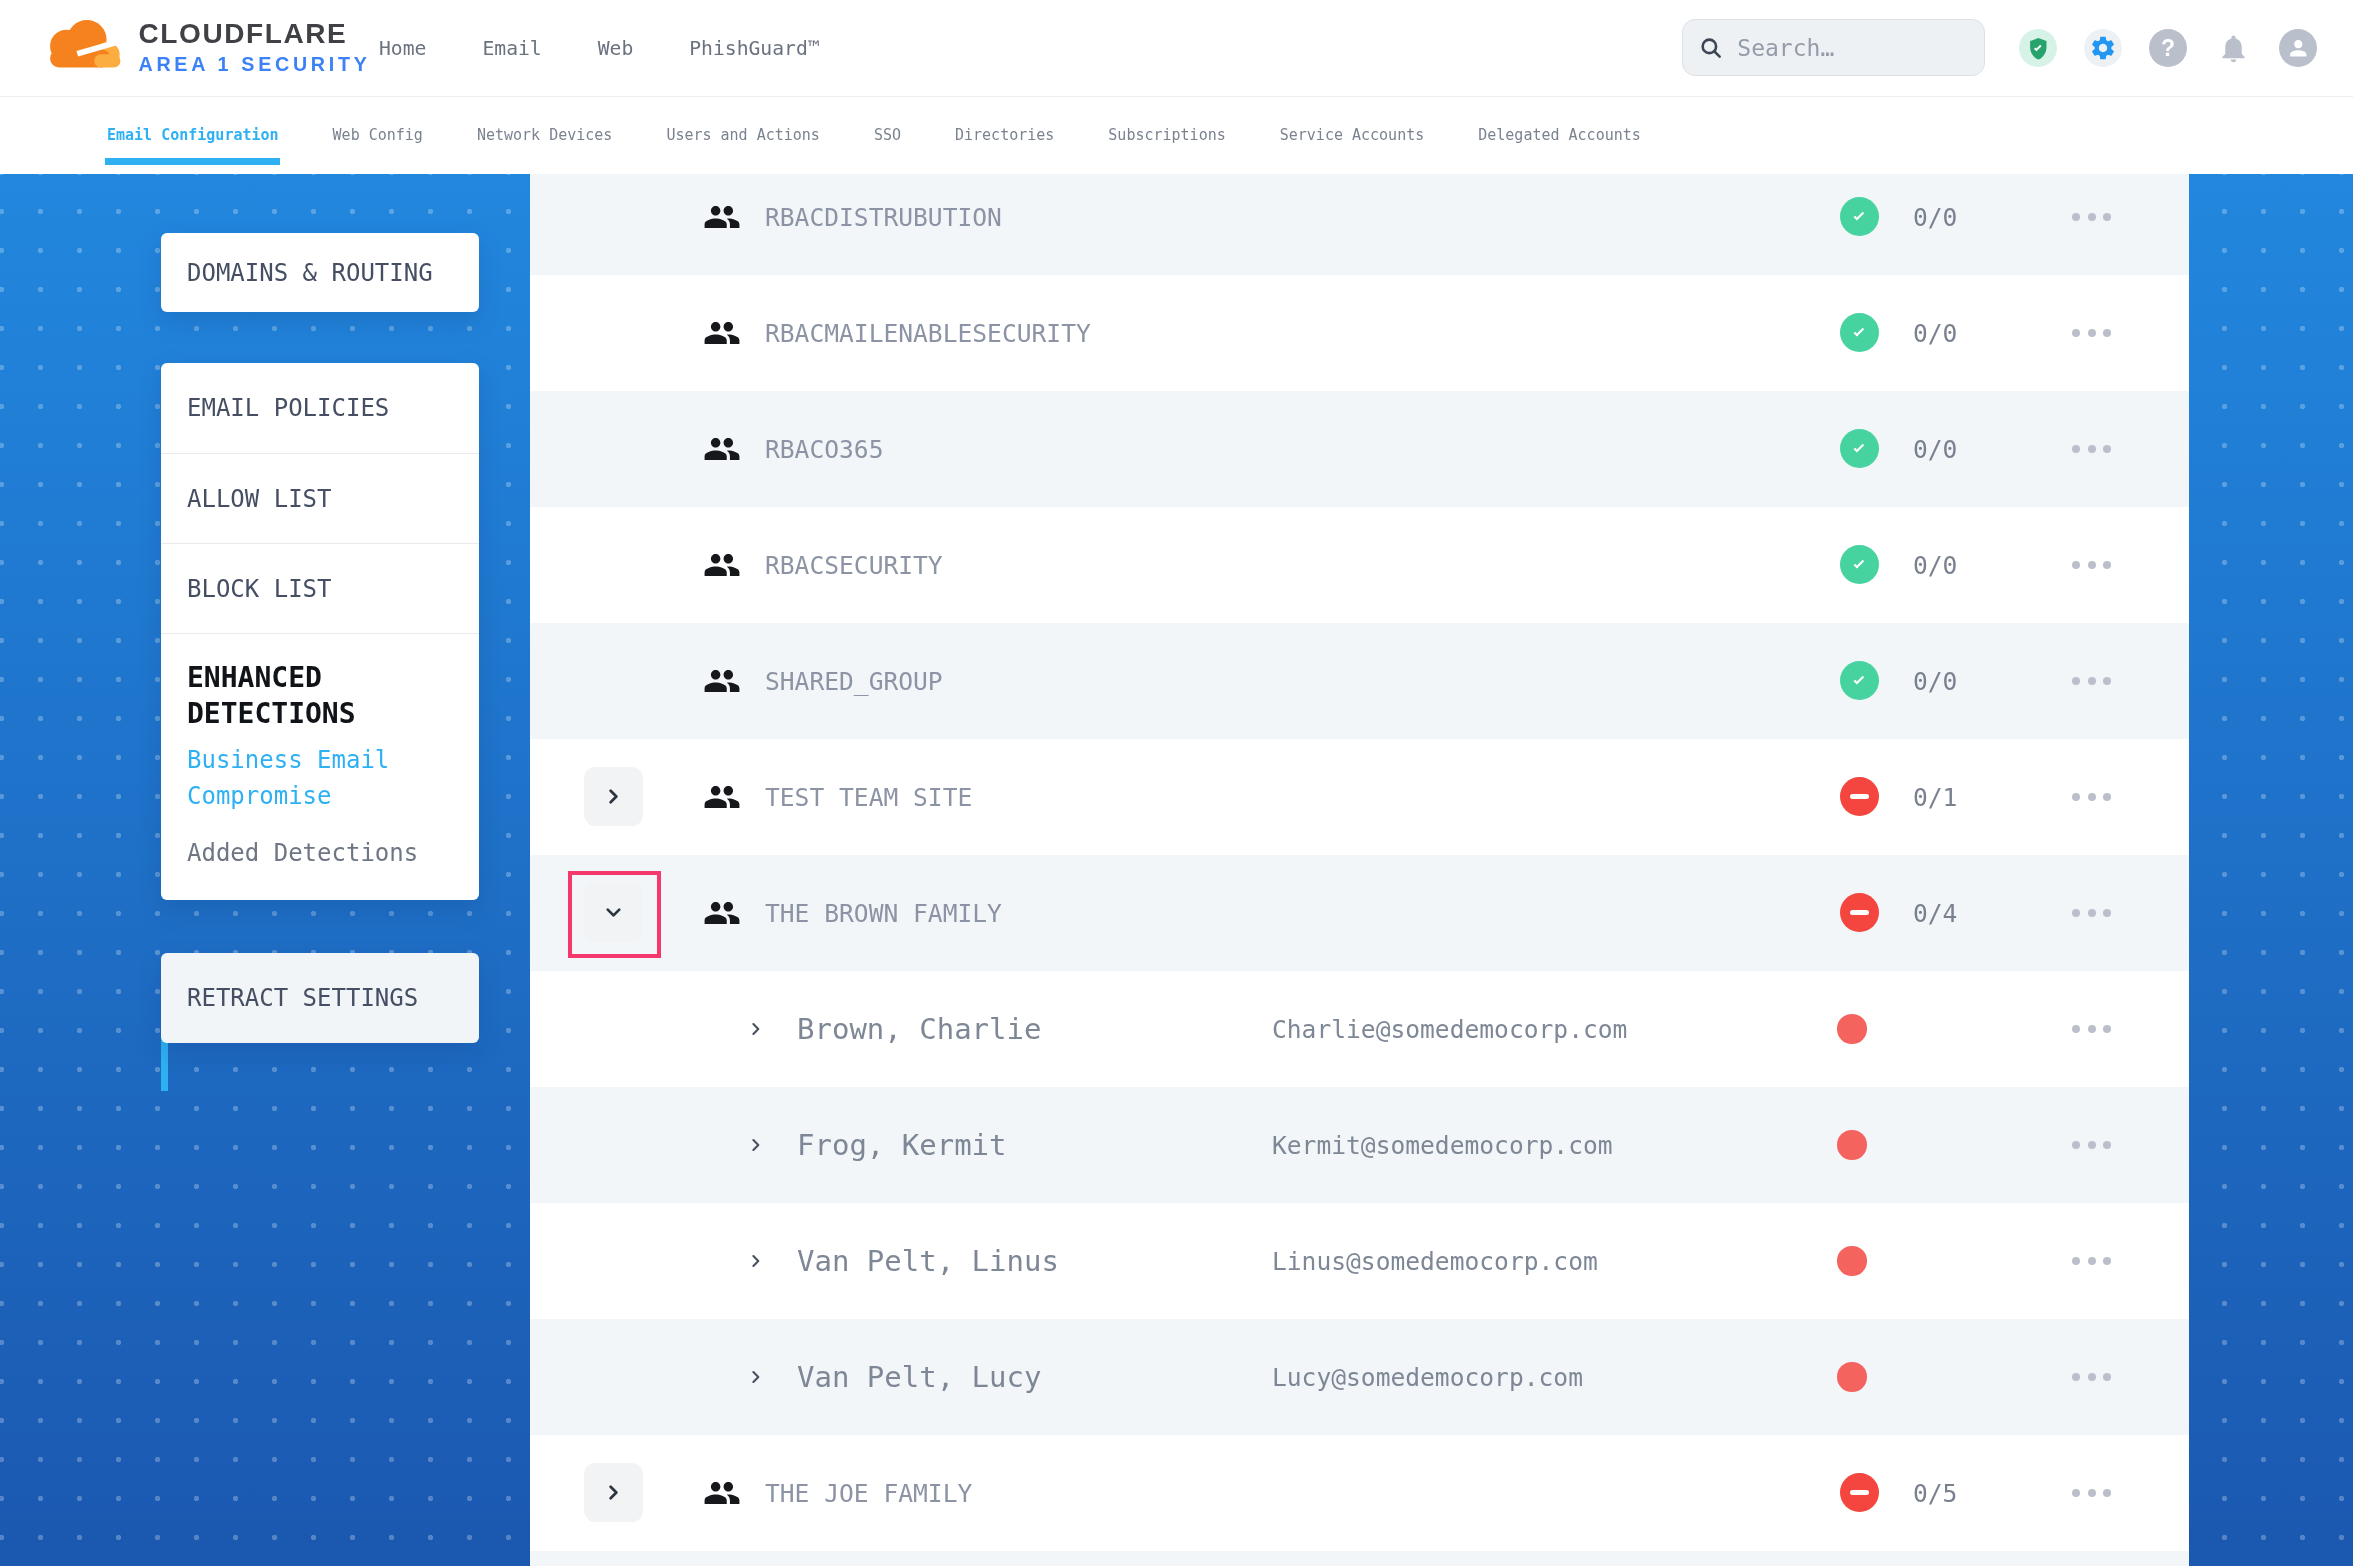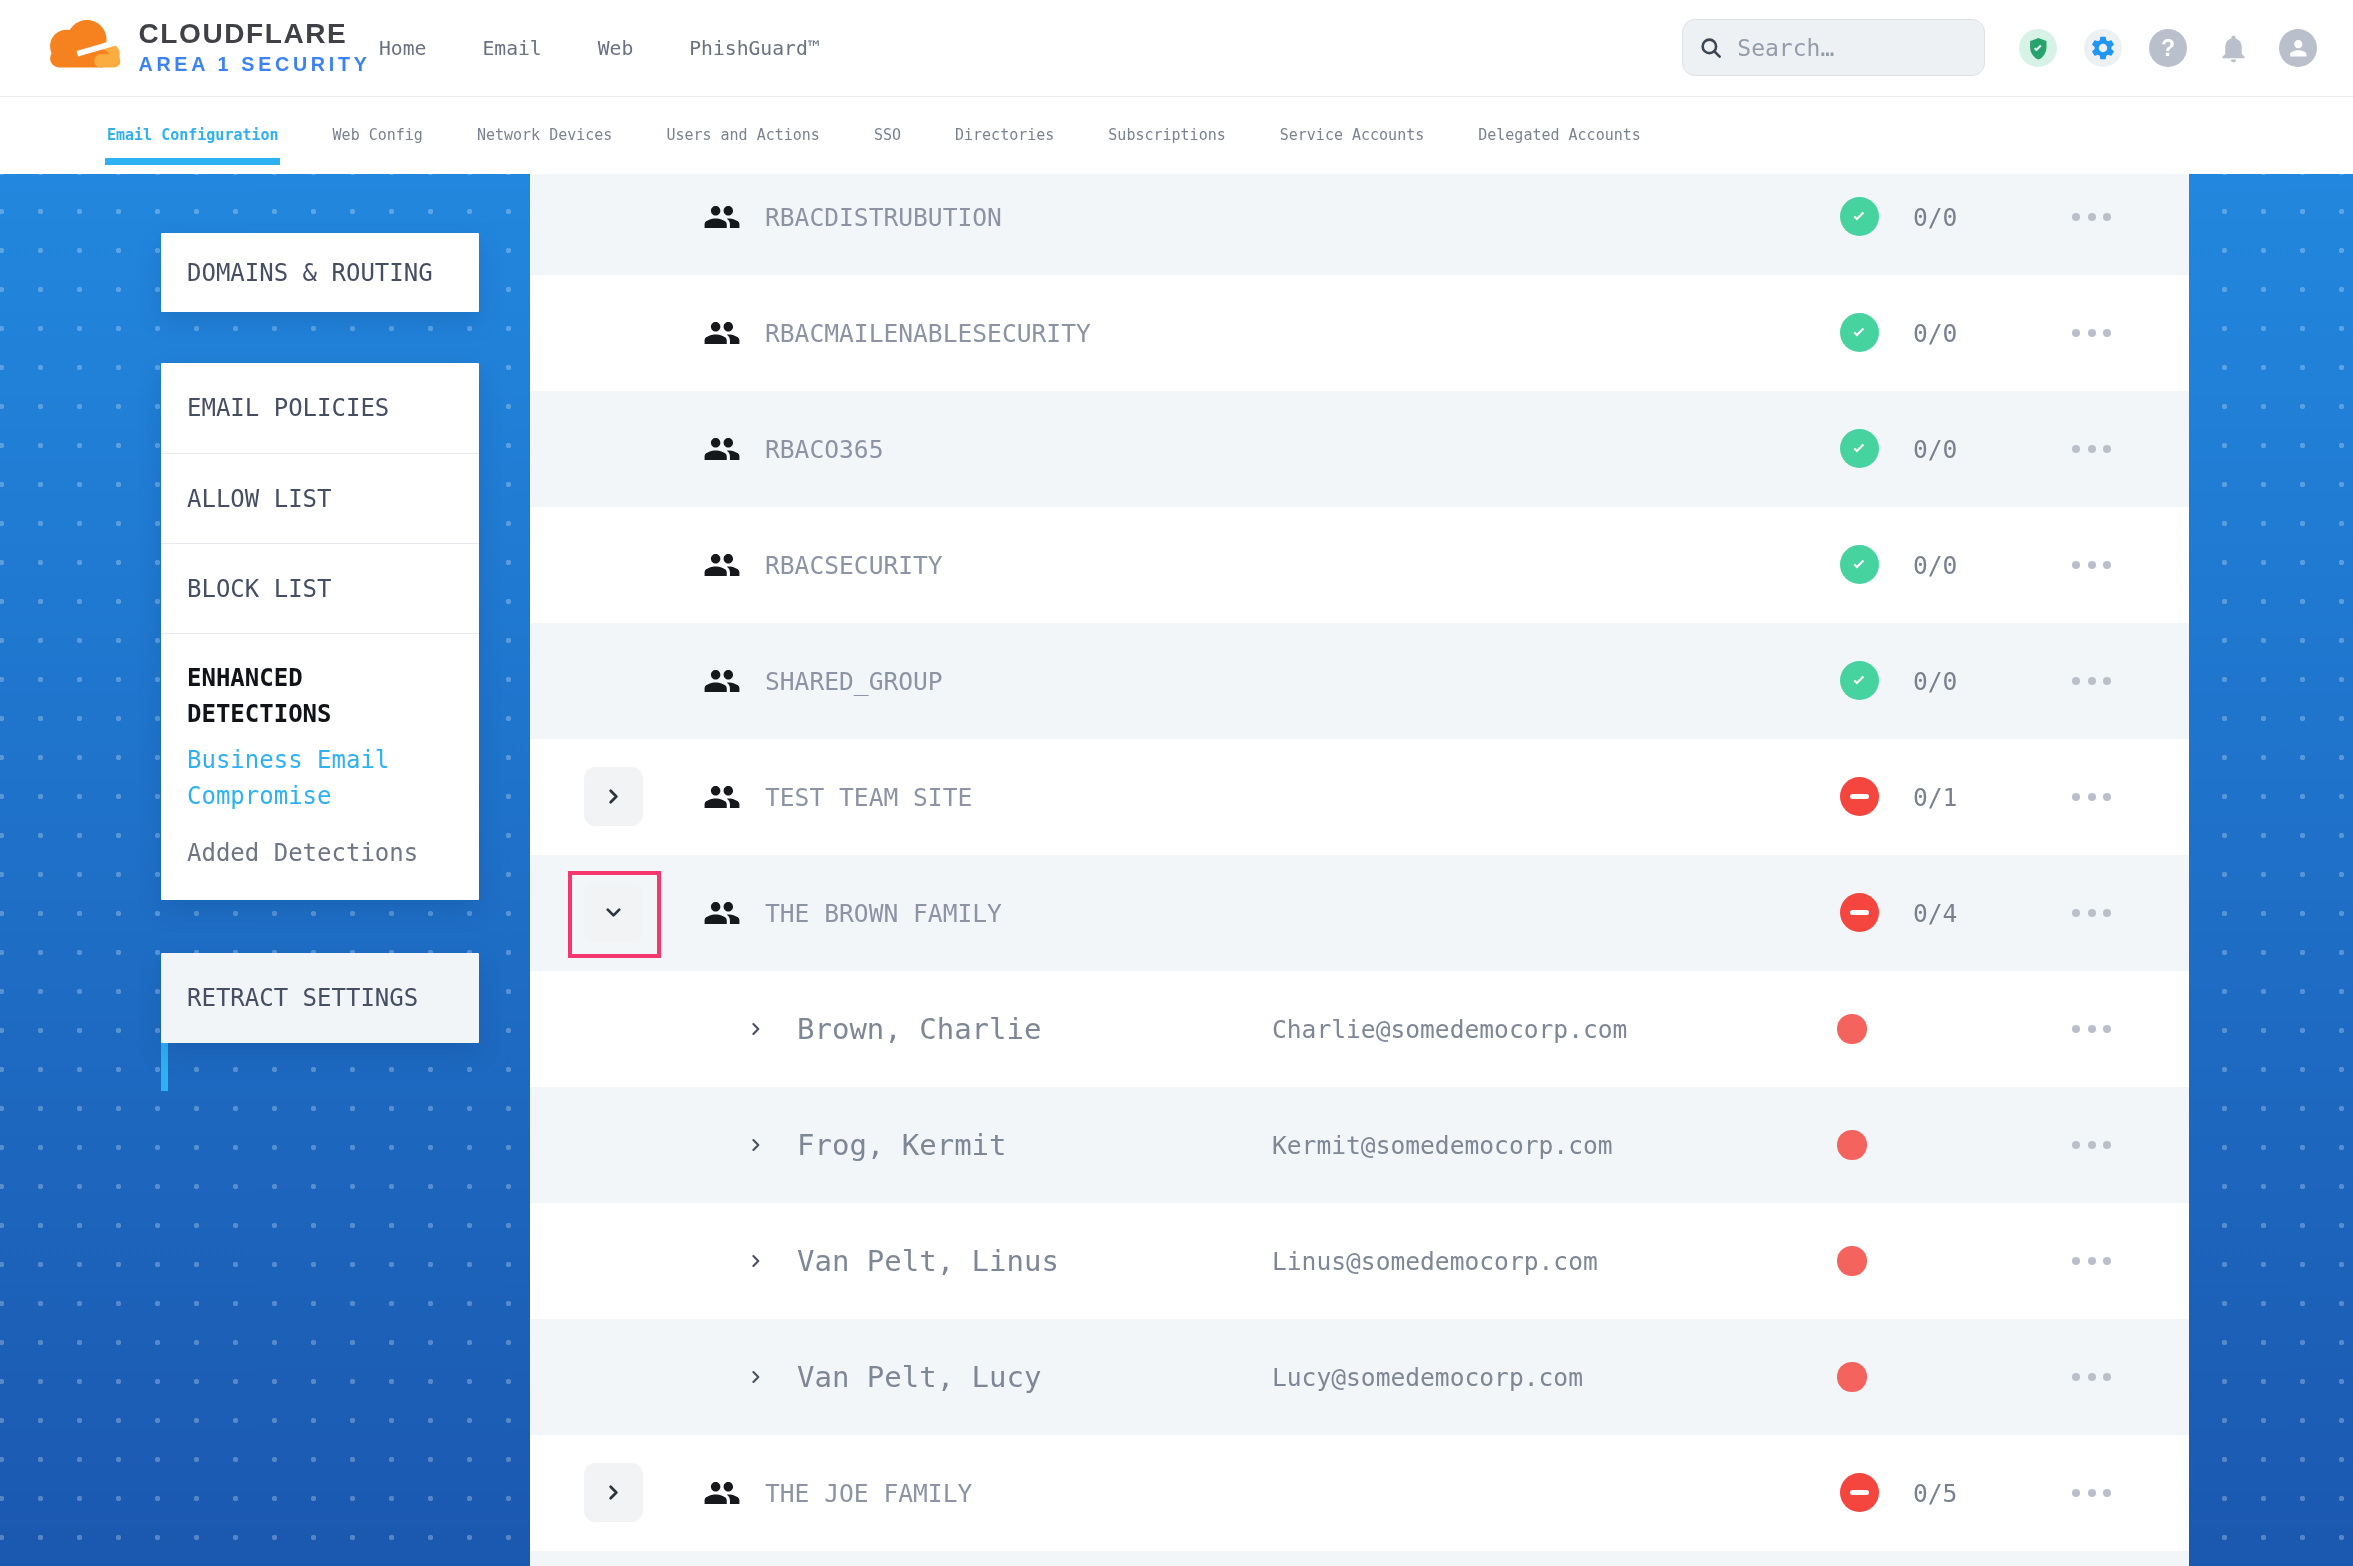--- a/index.html
+++ b/index.html
@@ -38,31 +38,31 @@
   
   .subnav{position:absolute;left:0;top:96px;width:2354px;height:78px;background:#fff;z-index:25;
     display:flex;align-items:center;gap:54px;padding-left:107px;box-sizing:border-box;}
   .tab{position:relative;height:60px;display:flex;align-items:center;font-size:15px;
     color:#7a8290;cursor:pointer;white-space:nowrap;}
   .tab.active{color:var(--accent,#2EB1F3);font-weight:bold;}
   .tab.active::after{content:"";position:absolute;left:-1.6px;right:-1.6px;bottom:0;height:6.6px;
     background:var(--accent,#2EB1F3);}
 
   
-  .card{position:absolute;left:161px;width:318px;background:#fff;border-radius:1px;z-index:20;
+  .card{position:absolute;left:161px;width:318px;background:#fff;border-radius:6px;z-index:20;
     box-shadow:0 9.8px 23px rgba(14,58,120,.20);box-sizing:border-box;}
   .card-domains{top:233px;height:79px;display:flex;align-items:center;padding-left:26px;}
   .card-policies{top:363px;height:537px;}
   .card-retract{top:953px;height:90px;display:flex;align-items:center;padding-left:26px;background:#f2f5f7;}
   .side-label{font-size:24px;color:#454e63;cursor:pointer;}
   .side-item{height:90px;display:flex;align-items:center;padding-left:26px;border-bottom:1.6px solid #e7eaee;cursor:pointer;}
   .side-item:nth-child(2){height:89px;}
   .side-item:nth-child(3){height:89px;}
   .enhanced-block{position:relative;padding:26px 0 0 26px;}
-  .enhanced-title{width:246px;font-size:24px;font-weight:bold;color:#101318;line-height:36px;}
+  .enhanced-title{width:246px;font-size:28px;font-weight:bold;color:#101318;line-height:36px;}
   .bec-item{width:270px;margin-top:10px;font-size:24px;color:var(--accent,#2EB1F3);line-height:36px;cursor:pointer;}
   .added-item{margin-top:24.6px;font-size:24px;color:#6e7684;cursor:pointer;}
   .accent-bar{position:absolute;left:0;top:377px;width:7.4px;height:80px;background:var(--accent,#2EB1F3);}
 
   
   .panel{position:absolute;left:530px;top:174px;width:1659px;height:1393px;background:#fff;
     overflow:hidden;z-index:10;}
   .rows{position:absolute;left:0;top:-14.8px;width:100%;}
   .row{position:relative;height:116px;background:#fff;}
   .row.alt{background:#f3f6f9;}

